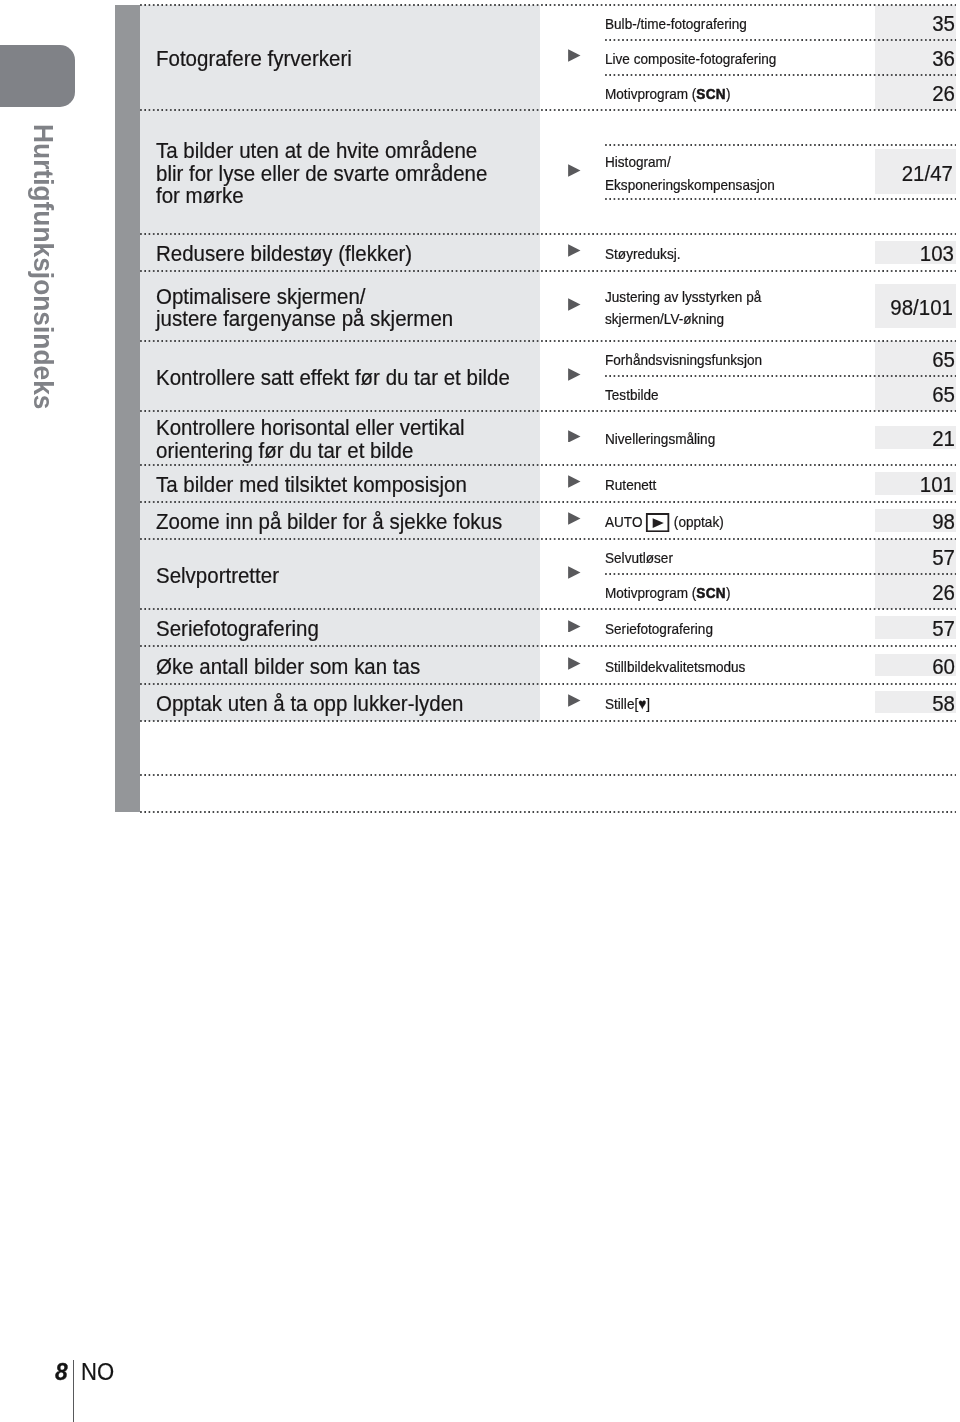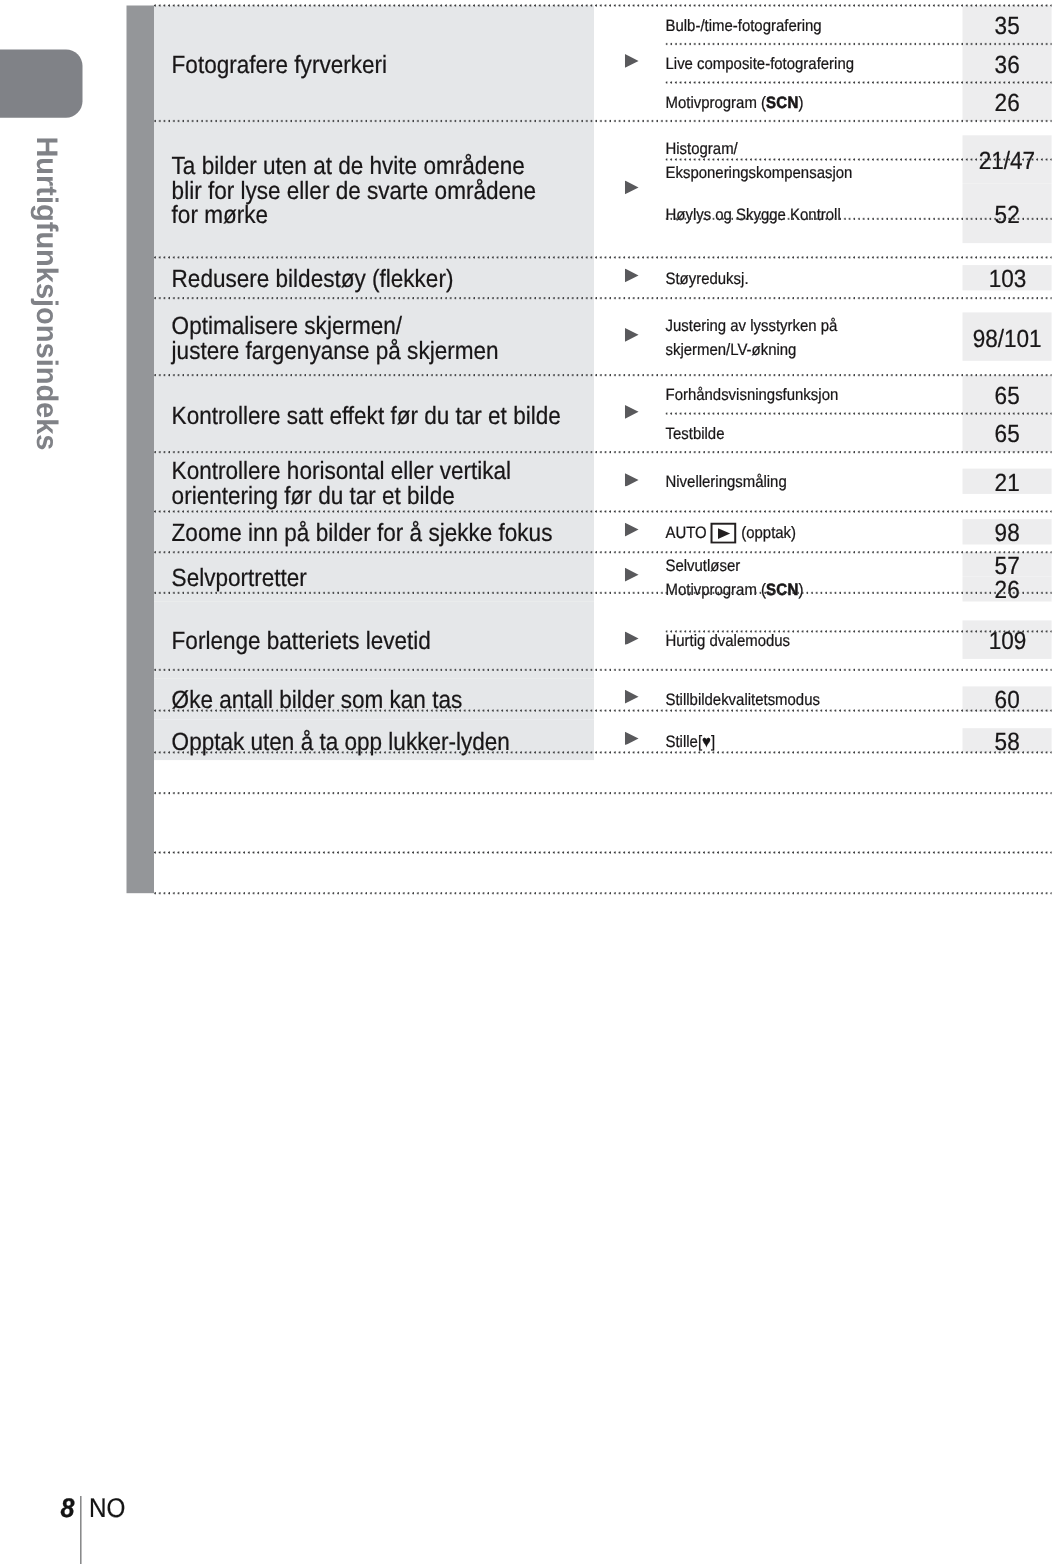--- a/index.html
+++ b/index.html
@@ -80,21 +80,21 @@
     background:#ffffff;
     white-space:nowrap;
   }
   .subtbl td.s-label > div{
     -webkit-text-stroke:0.22px #181617;
     transform:scaleX(0.9055);
     transform-origin:left center;
     position:relative;top:2.0px;
   }
   .subtbl td.s-page{
-    width:81px;text-align:center;font-size:22.64px;
+    width:81px;text-align:right;font-size:22.64px;
     line-height:22.4px;
     padding:0;
     background:#ededee;
     vertical-align:middle;
     margin-left:33px;
   }
   .subtbl td.s-page > span{
     display:inline-block;
     -webkit-text-stroke:0.22px #181617;
     transform:scaleX(0.9055);
@@ -230,26 +230,20 @@
           <td class="c-sub" colspan="2">
             <table class="subtbl">
               <tbody>
                 <tr>
                   <td class="s-label">
                     <div>Histogram/</div>
                     <div>Eksponeringskompensasjon</div>
                   </td>
                   <td class="s-page"><span>21/47</span></td>
                 </tr>
-                <tr>
-                  <td class="s-label">
-                    <div>Høylys og Skygge Kontroll</div>
-                  </td>
-                  <td class="s-page"><span>52</span></td>
-                </tr>
               </tbody>
             </table>
           </td>
         </tr>
         <tr>
           <td class="c-task">
             <div>Redusere bildestøy (flekker)</div>
           </td>
           <td class="c-arrow">
             <svg class="arrow" viewBox="0 0 12.6 12.8">
@@ -332,20 +326,42 @@
             </svg>
           </td>
           <td class="c-sub" colspan="2">
             <table class="subtbl">
               <tbody>
                 <tr>
                   <td class="s-label">
                     <div>Nivelleringsmåling</div>
                   </td>
                   <td class="s-page"><span>21</span></td>
+                </tr>
+              </tbody>
+            </table>
+          </td>
+        </tr>
+        <tr>
+          <td class="c-task">
+            <div>Ta bilder med tilsiktet komposisjon</div>
+          </td>
+          <td class="c-arrow">
+            <svg class="arrow" viewBox="0 0 12.6 12.8">
+              <path d="M0.15 0.15 L12.5 6.4 L0.15 12.65 Z" fill="#59595c"></path>
+            </svg>
+          </td>
+          <td class="c-sub" colspan="2">
+            <table class="subtbl">
+              <tbody>
+                <tr>
+                  <td class="s-label">
+                    <div>Rutenett</div>
+                  </td>
+                  <td class="s-page"><span>101</span></td>
                 </tr>
               </tbody>
             </table>
           </td>
         </tr>
         <tr>
           <td class="c-task">
             <div>Zoome inn på bilder for å sjekke fokus</div>
           </td>
           <td class="c-arrow">
@@ -392,35 +408,35 @@
                     <div>Motivprogram (<b>SCN</b><span>)</span></div>
                   </td>
                   <td class="s-page"><span>26</span></td>
                 </tr>
               </tbody>
             </table>
           </td>
         </tr>
         <tr>
           <td class="c-task">
-            <div>Forlenge batteriets levetid</div>
-          </td>
-          <td class="c-arrow">
-            <svg class="arrow" viewBox="0 0 12.6 12.8">
-              <path d="M0.15 0.15 L12.5 6.4 L0.15 12.65 Z" fill="#59595c"></path>
-            </svg>
-          </td>
-          <td class="c-sub" colspan="2">
-            <table class="subtbl">
-              <tbody>
-                <tr>
-                  <td class="s-label">
-                    <div>Hurtig dvalemodus</div>
-                  </td>
-                  <td class="s-page"><span>109</span></td>
+            <div>Seriefotografering</div>
+          </td>
+          <td class="c-arrow">
+            <svg class="arrow" viewBox="0 0 12.6 12.8">
+              <path d="M0.15 0.15 L12.5 6.4 L0.15 12.65 Z" fill="#59595c"></path>
+            </svg>
+          </td>
+          <td class="c-sub" colspan="2">
+            <table class="subtbl">
+              <tbody>
+                <tr>
+                  <td class="s-label">
+                    <div>Seriefotografering</div>
+                  </td>
+                  <td class="s-page"><span>57</span></td>
                 </tr>
               </tbody>
             </table>
           </td>
         </tr>
         <tr>
           <td class="c-task">
             <div>Øke antall bilder som kan tas</div>
           </td>
           <td class="c-arrow">

